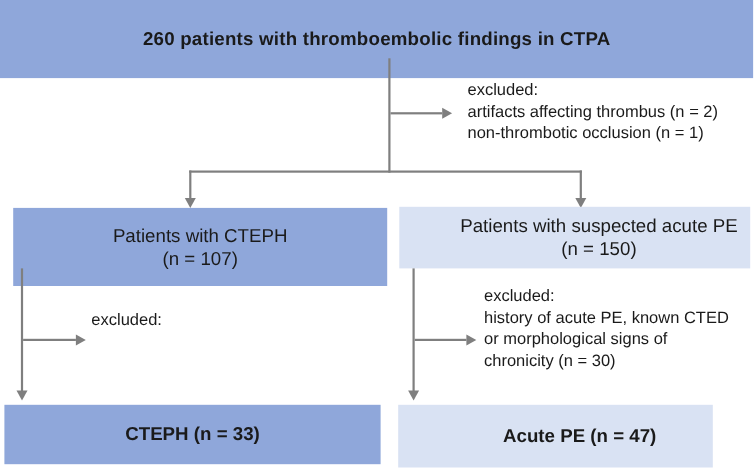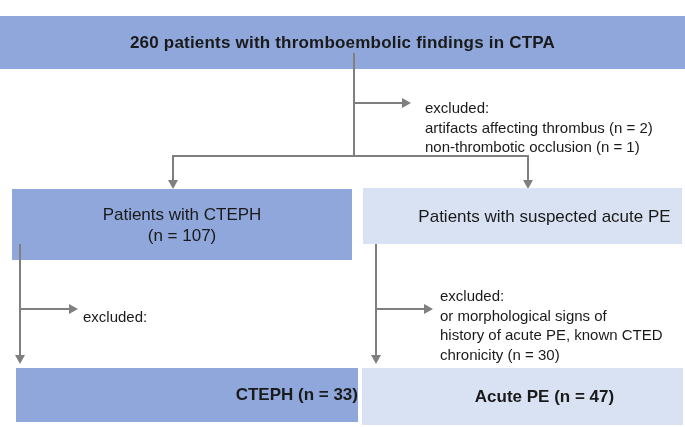--- a/index.html
+++ b/index.html
@@ -43,29 +43,28 @@
     position: absolute; width: 0; height: 0;
     border-left: 5px solid transparent;
     border-right: 5px solid transparent;
     border-top: 9px solid var(--connector);
   }
   .excl-text {
     position: absolute;
     font-size: 15px;
     line-height: 19.5px;
     white-space: nowrap;
-    margin-top: 26px;
   }
 </style>
 </head>
 <body>
 
 <div class="figure">
 
-  <div class="fbox fill-primary box-title" style="left:0; top:16px; width:685px; height:53px;">
+  <div class="fbox fill-primary box-title" style="left:0; top:0; width:685px; height:71px;">
     <span>260 patients with thromboembolic findings in CTPA</span>
   </div>
 
   <div class="line" style="left:353px; top:53px; width:2px; height:104px;"></div>
 
   <div class="line" style="left:355px; top:102px; width:47px; height:2px;"></div>
   <div class="arrow-right" style="left:402px; top:98px;"></div>
 
   <div class="excl-text" style="left:425px; top:72px;">
     <div>excluded:</div>
@@ -81,46 +80,47 @@
   <div class="line" style="left:527px; top:155px; width:2px; height:26px;"></div>
   <div class="arrow-down" style="left:523px; top:180px;"></div>
 
   <div class="fbox fill-primary box-group" style="left:12px; top:189px; width:340px; height:71px;">
     <div>Patients with CTEPH</div>
     <div>(n = 107)</div>
   </div>
 
   <div class="fbox fill-secondary box-group" style="left:363px; top:188px; width:319px; height:56px;">
     <div>Patients with suspected acute PE</div>
+    <div>(n = 150)</div>
   </div>
 
   <div class="line" style="left:19px; top:244px; width:2px; height:112px;"></div>
   <div class="arrow-down" style="left:15px; top:355px;"></div>
 
   <div class="line" style="left:21px; top:308px; width:48px; height:2px;"></div>
   <div class="arrow-right" style="left:69px; top:304px;"></div>
 
   <div class="excl-text" style="left:83px; top:281px;">
     <div>excluded:</div>
   </div>
 
   <div class="line" style="left:375px; top:244px; width:2px; height:112px;"></div>
   <div class="arrow-down" style="left:371px; top:355px;"></div>
 
   <div class="line" style="left:377px; top:308px; width:47px; height:2px;"></div>
   <div class="arrow-right" style="left:424px; top:304px;"></div>
 
   <div class="excl-text" style="left:440px; top:260px;">
     <div>excluded:</div>
+    <div>history of acute PE, known CTED</div>
     <div>or morphological signs of</div>
-    <div>history of acute PE, known CTED</div>
     <div>chronicity (n = 30)</div>
   </div>
 
-  <div class="fbox fill-primary box-final" style="left:16px; top:368px; width:342px; height:54px;align-items:flex-end;">
+  <div class="fbox fill-primary box-final" style="left:4px; top:368px; width:342px; height:54px;">
     <span>CTEPH (n = 33)</span>
   </div>
 
-  <div class="fbox fill-secondary box-final" style="left:362px; top:368px; width:321px; height:57px;">
+  <div class="fbox fill-secondary box-final" style="left:362px; top:368px; width:286px; height:57px;">
     <span>Acute PE (n = 47)</span>
   </div>
 
 </div>
 
 </body></html>

